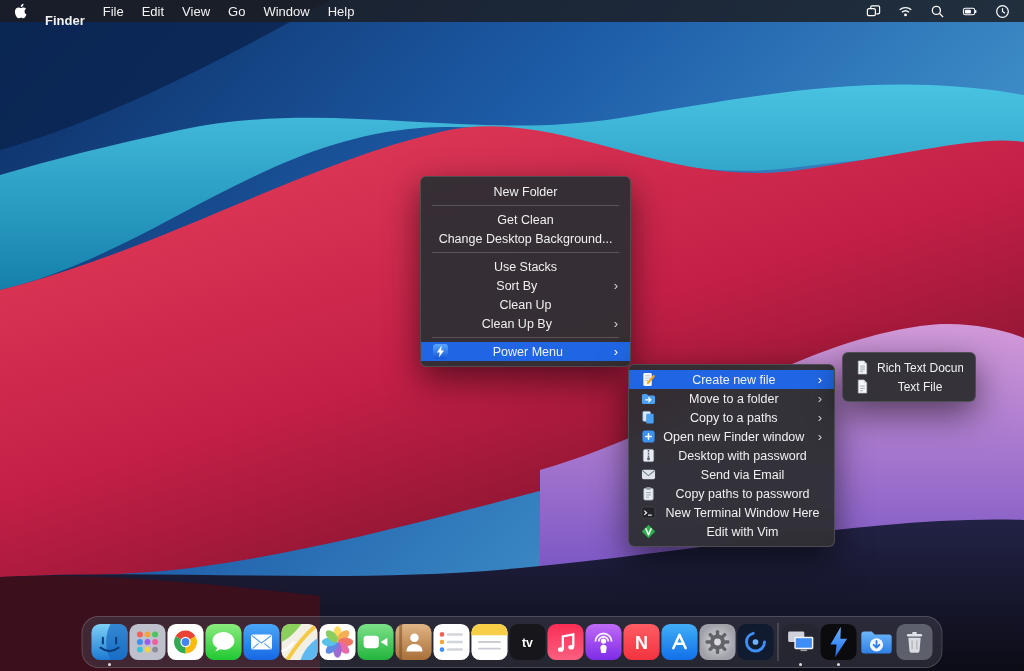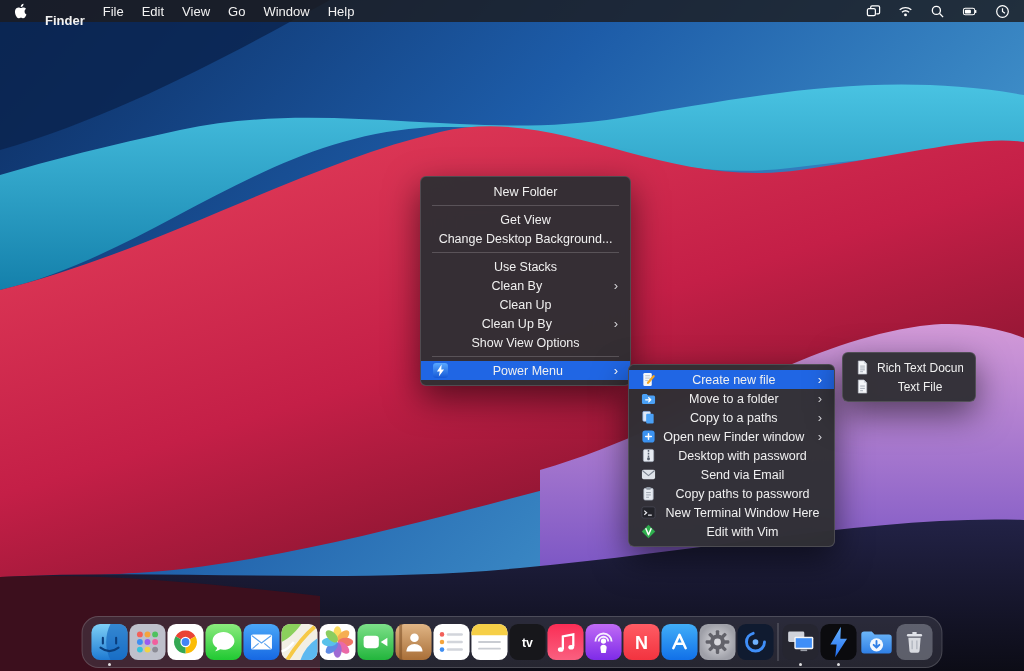--- a/index.html
+++ b/index.html
@@ -135,42 +135,39 @@
         </span>
       </span>
   </div>
 
   <div class="menu ctx" id="context-menu">
       <div class="mi">
         <span class="mi-label">New Folder</span>
       </div>
       <div class="msep"></div>
       <div class="mi">
-        <span class="mi-label">Get View</span>
+        <span class="mi-label">Get Clean</span>
       </div>
       <div class="mi">
         <span class="mi-label">Change Desktop Background...</span>
       </div>
       <div class="msep"></div>
       <div class="mi">
         <span class="mi-label">Use Stacks</span>
       </div>
       <div class="mi">
-        <span class="mi-label">Clean By</span>
+        <span class="mi-label">Sort By</span>
         <span class="chev">›</span>
       </div>
       <div class="mi">
         <span class="mi-label">Clean Up</span>
       </div>
       <div class="mi">
         <span class="mi-label">Clean Up By</span>
         <span class="chev">›</span>
-      </div>
-      <div class="mi">
-        <span class="mi-label">Show View Options</span>
       </div>
       <div class="msep"></div>
       <div class="mi hl">
         <span class="mi-icon">
           <svg viewBox="0 0 16 16">
             <defs>
               <linearGradient id="gbolt" x1="0" y1="0" x2="0" y2="1">
                 <stop offset="0" stop-color="#59a8ff"></stop>
                 <stop offset="1" stop-color="#1558d6"></stop>
               </linearGradient>

